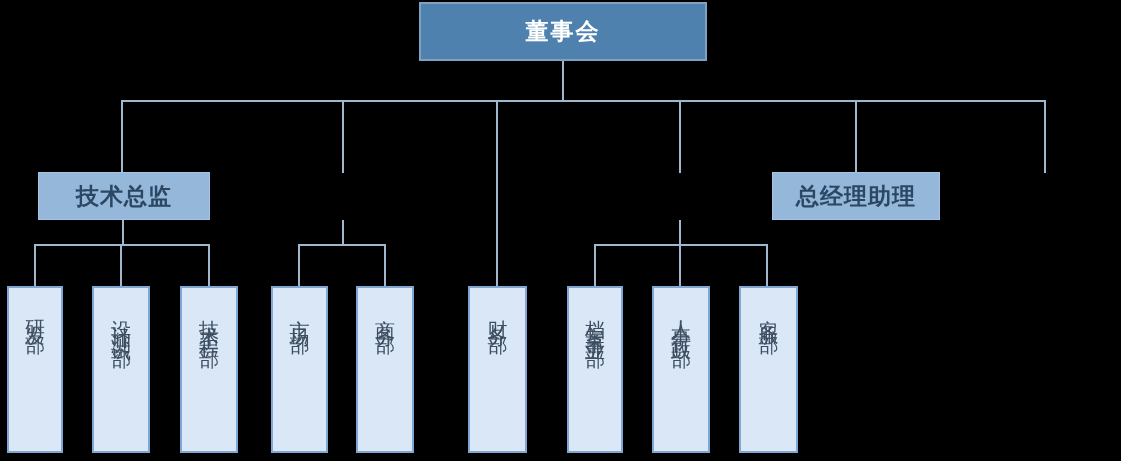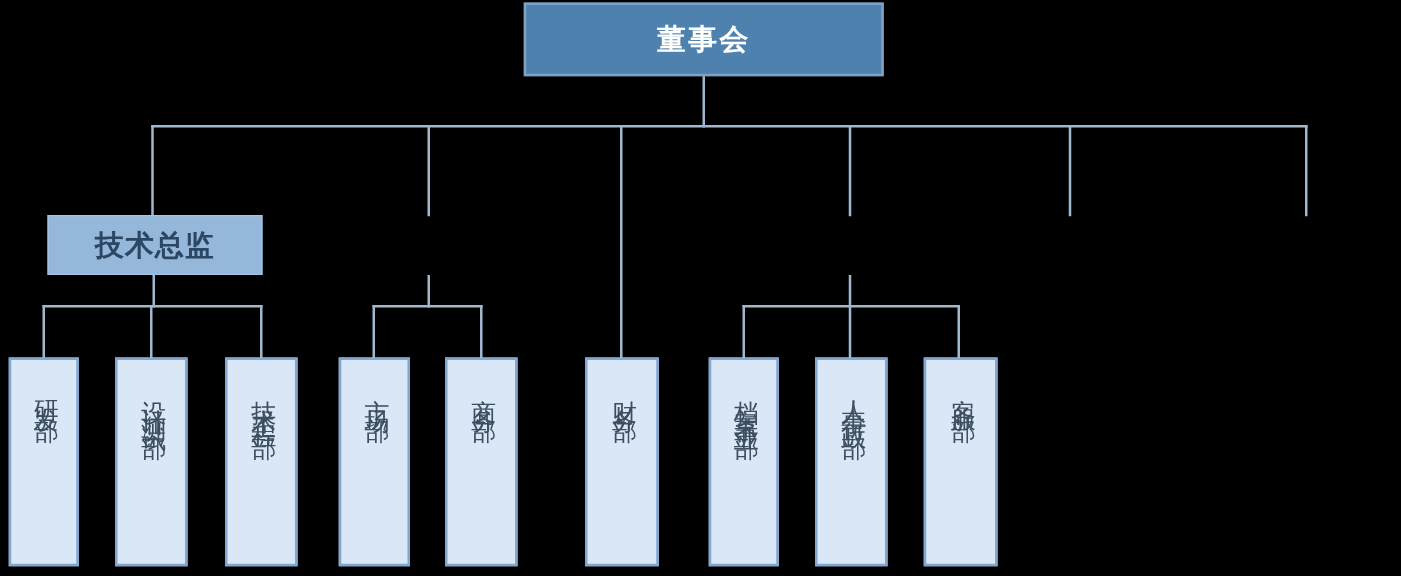--- a/index.html
+++ b/index.html
@@ -1,18 +1,18 @@
 <!DOCTYPE html>
 <html><head>
 <meta charset="utf-8">
 <style>
   html,body { margin:0; padding:0; background:#000; }
   .canvas {
     position:relative; width:1121px; height:461px; background:#000000;
-    font-family:Liberation Mono, monospace; overflow:hidden;
+    font-family:Liberation Serif, serif; overflow:hidden;
   }
   .node {
     position:absolute; box-sizing:border-box;
     display:flex; align-items:center; justify-content:center;
     text-align:center;
   }
   .root-node {
     background:#4e81ad; border:2px solid #7fa2c1; border:2px solid #7fa2c1;
     color:#ffffff; font-weight:bold; font-size:23px; letter-spacing:2px;
     left:419px; top:2px; width:288px; height:59px;
@@ -83,20 +83,23 @@
   <div class="line" style="left:679px; top:244px; width:2px;   height:43px;"></div>
   <div class="line" style="left:766px; top:244px; width:2px;   height:43px;"></div>
 
   <div class="node root-node">
     <span>董事会</span>
   </div>
 
   <div class="node l2-node" id="n-tech">
     <span>技术总监</span>
   </div>
+  <div class="node l2-node" id="n-gma">
+    <span>总经理助理</span>
+  </div>
 
   <div class="node l3-node" id="n-rd">
     <span class="vtext">研发部</span>
   </div>
   <div class="node l3-node" id="n-design">
     <span class="vtext">设计测试部</span>
   </div>
   <div class="node l3-node" id="n-techeng">
     <span class="vtext">技术工程部</span>
   </div>

